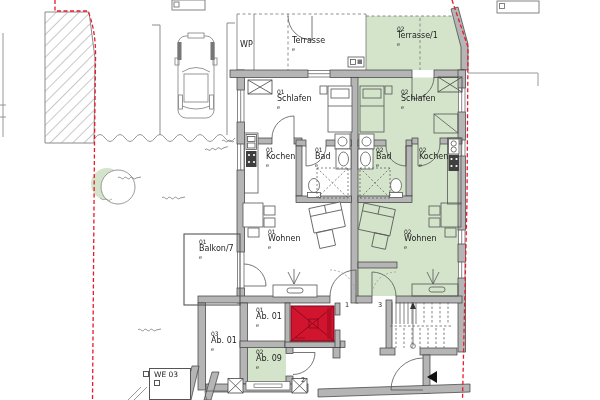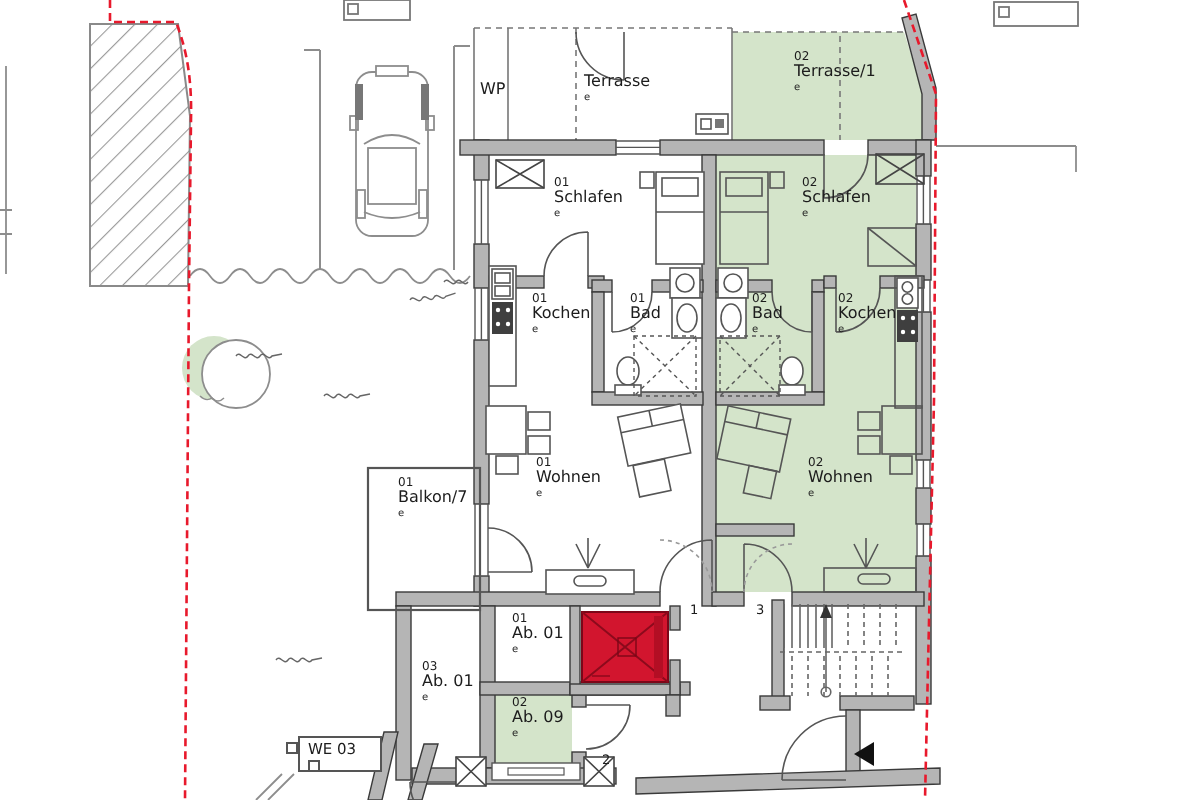--- a/index.html
+++ b/index.html
@@ -5,21 +5,21 @@
   html,body{margin:0;padding:0;background:#fff;}
   .stage{position:relative;width:600px;height:400px;background:#fff;overflow:hidden;
          font-family:"DejaVu Sans","Liberation Sans",sans-serif;}
   .stage svg{position:absolute;left:0;top:0;}
   .lbl{position:absolute;color:#1c1c1c;line-height:1.08;white-space:nowrap;}
   .lbl span{display:block;}
   .lbl .num{font-size:6px;}
   .lbl .nm{font-size:8px;}
   .lbl .sfx{font-size:5px;margin-top:1px;}
   .doornum{position:absolute;font-size:6.5px;color:#1c1c1c;}
-  .tagbox{position:absolute;left:149px;top:368px;width:42px;height:18px;border:0.8px solid #555;
+  .tagbox{position:absolute;left:149px;top:368px;width:42px;height:32px;border:0.8px solid #555;
           background:#fff;font-size:7.5px;color:#1c1c1c;padding:1px 0 0 4px;box-sizing:border-box;}
   .tagbox .minisq{display:block;width:4px;height:4px;border:0.8px solid #555;margin-top:1px;}
   .tagbox .outersq{position:absolute;left:-7px;top:2px;width:4px;height:4px;border:0.8px solid #555;}
 </style>
 </head>
 <body>
 
 <div class="stage">
 <svg width="600" height="400" viewBox="0 0 600 400">
   <defs>

